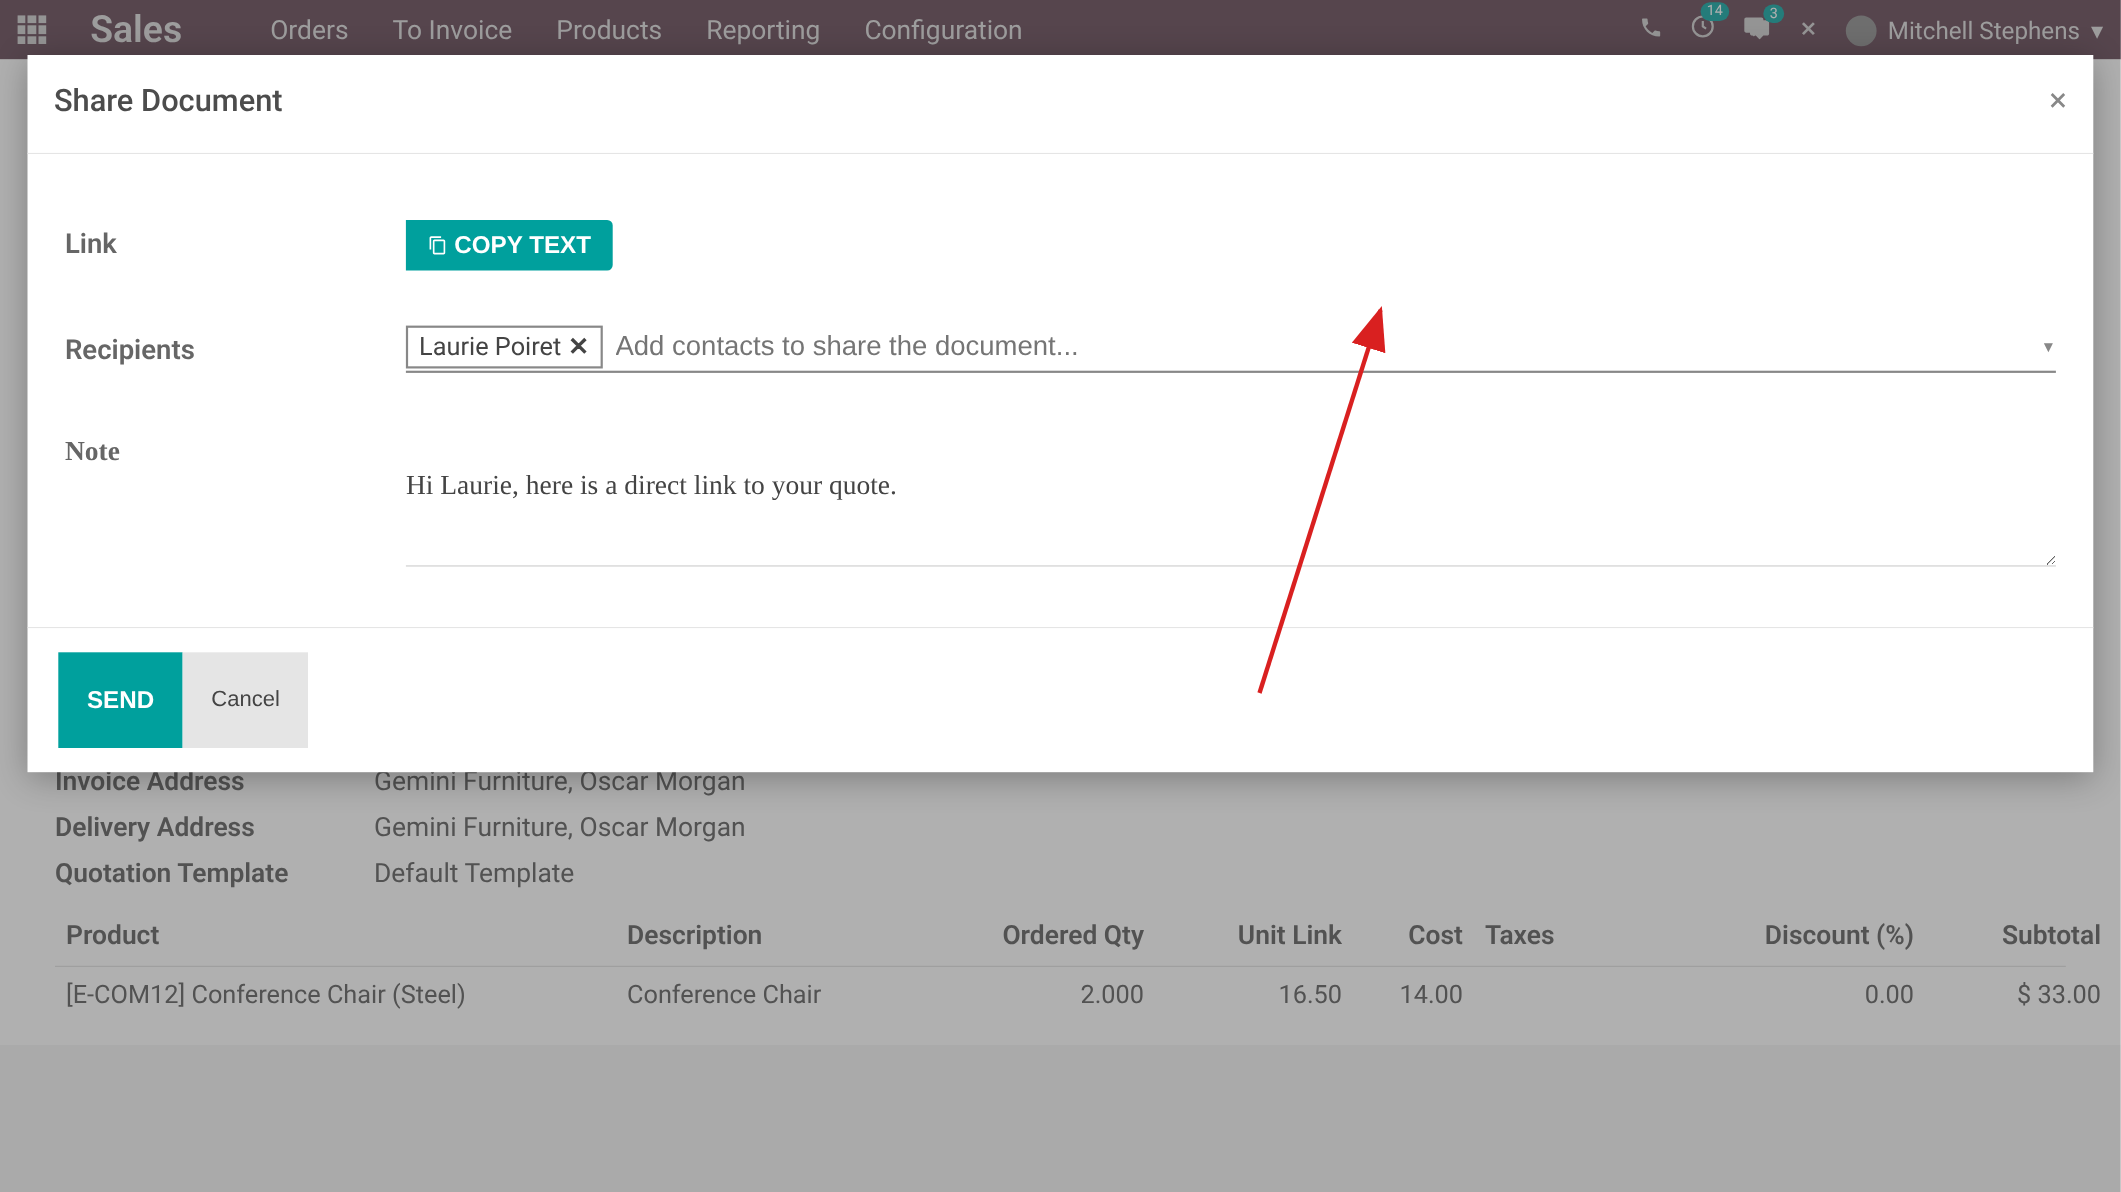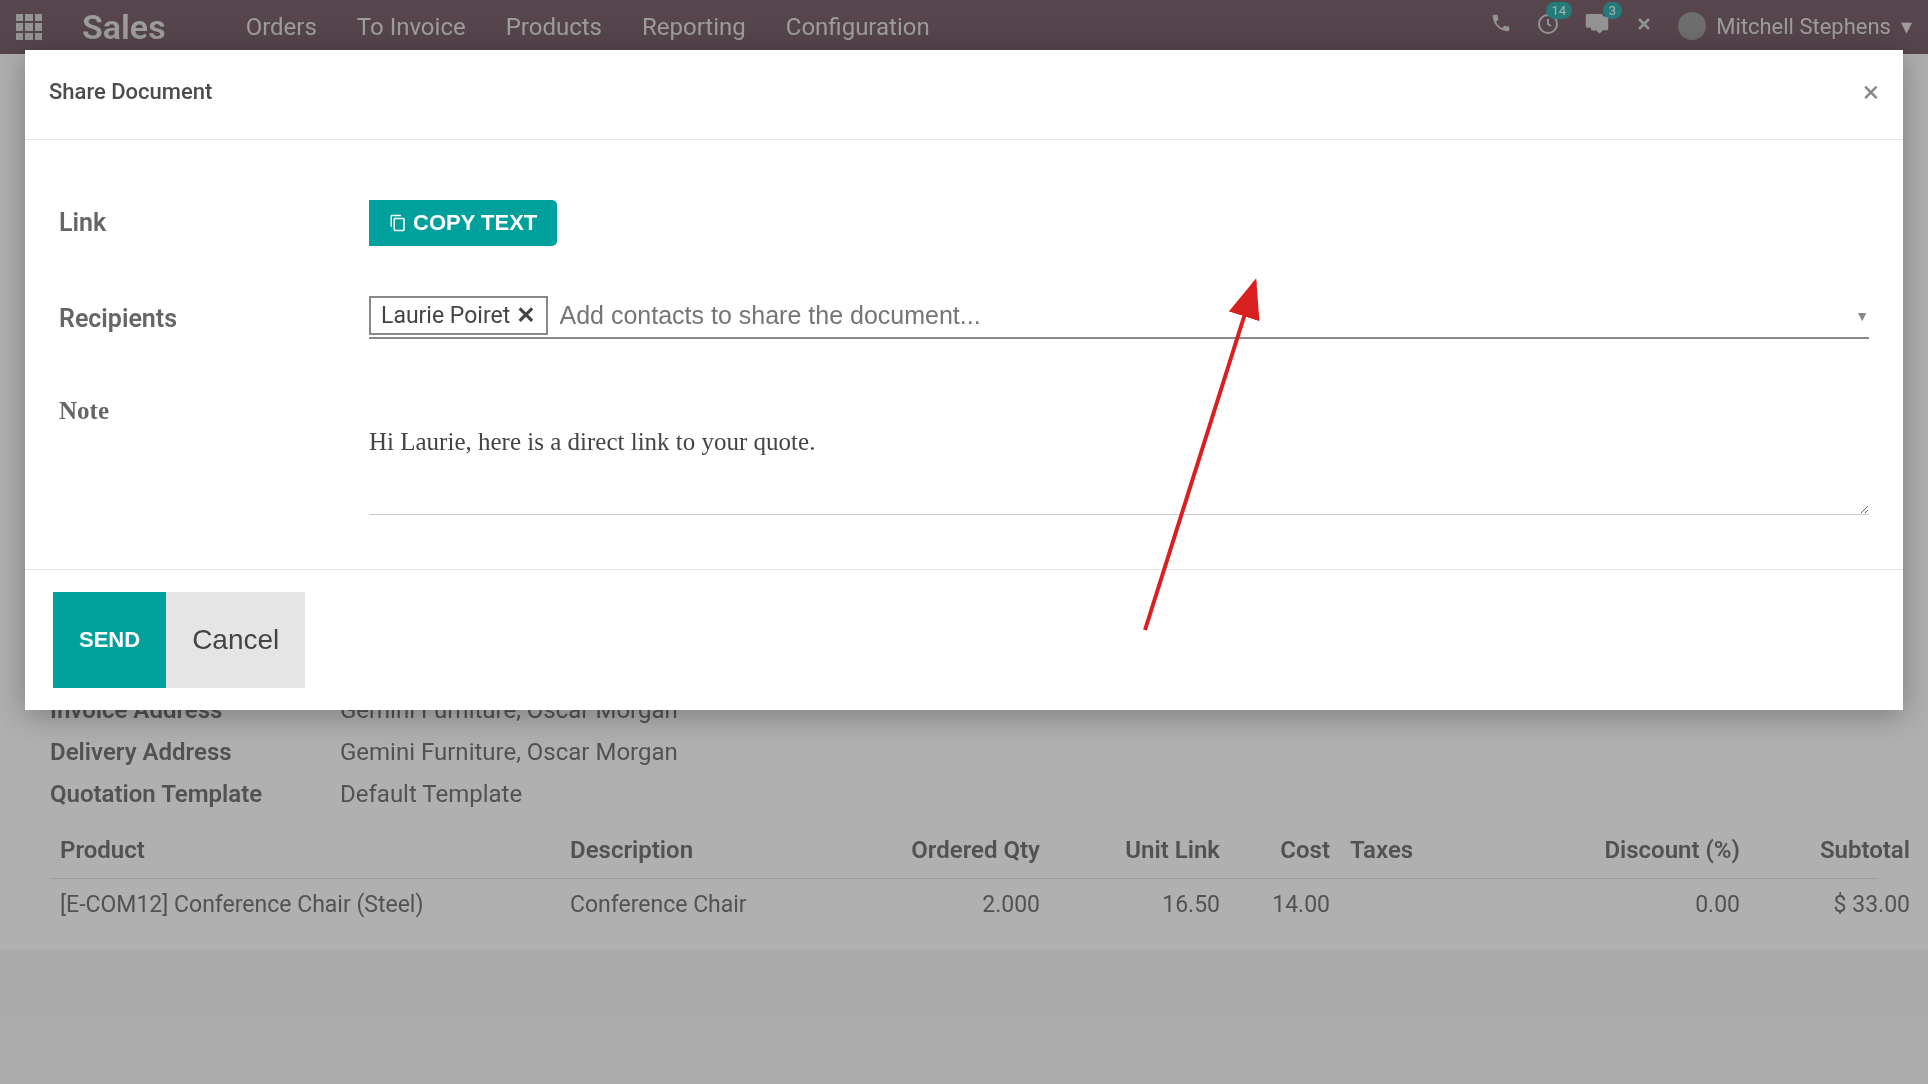--- a/index.html
+++ b/index.html
@@ -42,21 +42,21 @@
       gap: 40px;
       flex: 1;
     }
     .nav-menu-item {
       color: #ddd;
       font-size: 24px;
       cursor: pointer;
     }
     .nav-right {
       display: flex;
-      align-items: flex-start;
+      align-items: flex-end;
       gap: 24px;
     }
     .nav-icon-wrap {
       position: relative;
       color: #ccc;
       font-size: 24px;
     }
     .badge {
       position: absolute;
       top: -10px;
@@ -165,21 +165,21 @@
       box-shadow: 0 5px 30px rgba(0,0,0,0.3);
     }
     .modal-header {
       display: flex;
       justify-content: space-between;
       align-items: center;
       padding: 24px 24px 30px 24px;
       border-bottom: 1px solid #e5e5e5;
     }
     .modal-title {
-      font-size: 22px;
+      font-size: 28px;
       font-weight: 500;
       color: #4c4c4c;
     }
     .modal-close {
       font-size: 30px;
       color: #888;
       cursor: pointer;
     }
     .modal-body {
       padding: 60px 34px 40px 34px;
@@ -285,21 +285,21 @@
       padding: 24px 26px;
       font-size: 22px;
       font-weight: 700;
       cursor: pointer;
     }
     .btn-cancel {
       background: #e5e5e5;
       color: #444;
       border: none;
       padding: 32px 26px;
-      font-size: 28px;
+      font-size: 20px;
       cursor: pointer;
     }
 
     
     .arrow-svg {
       position: absolute;
       top: 130px;
       left: 1090px;
       pointer-events: none;
       z-index: 20;

